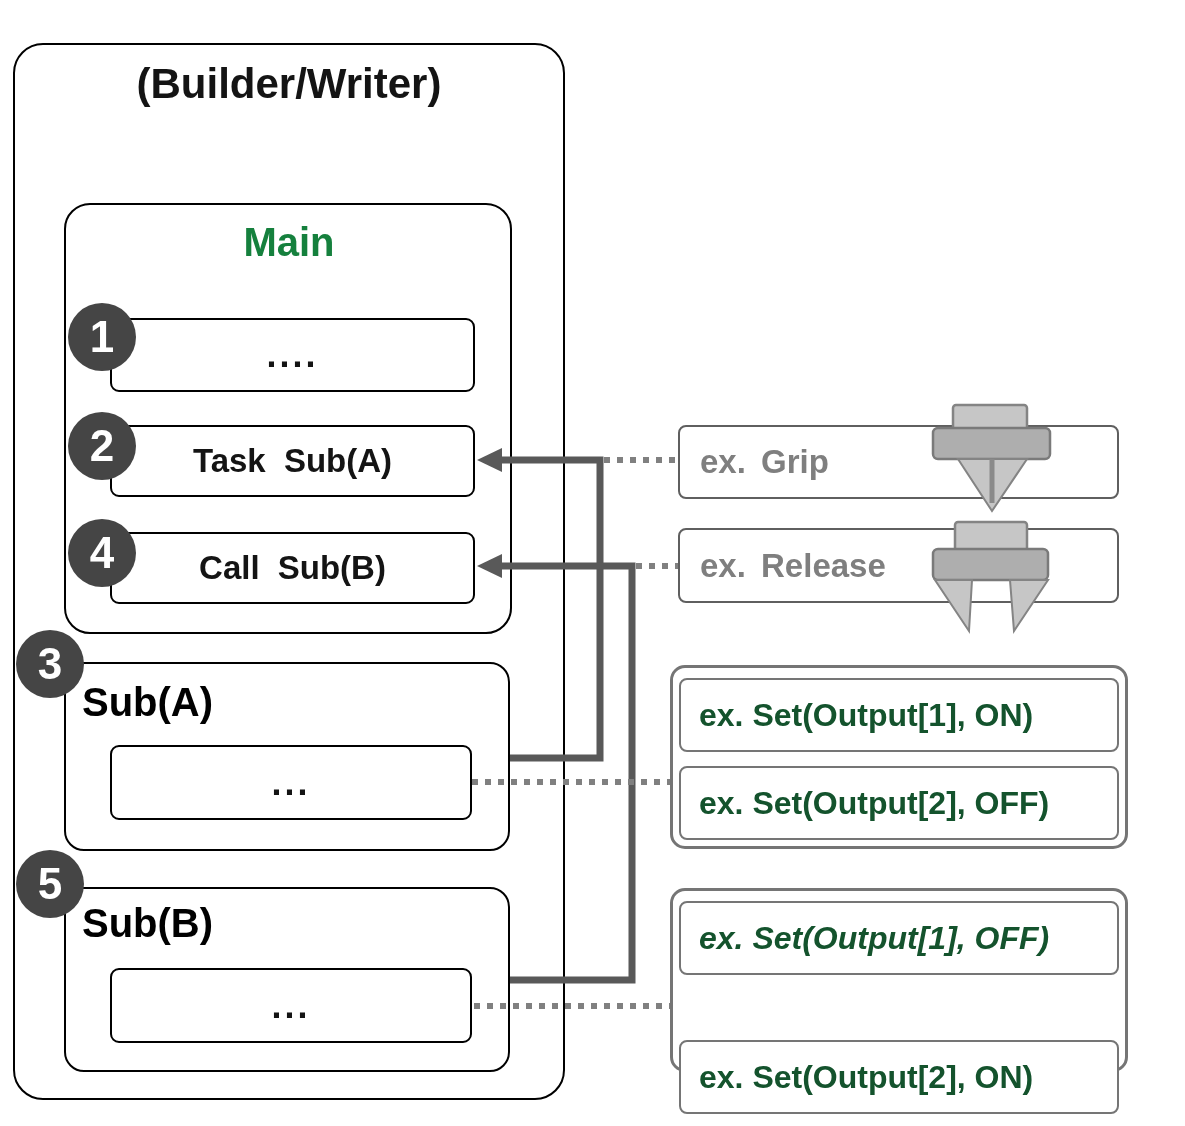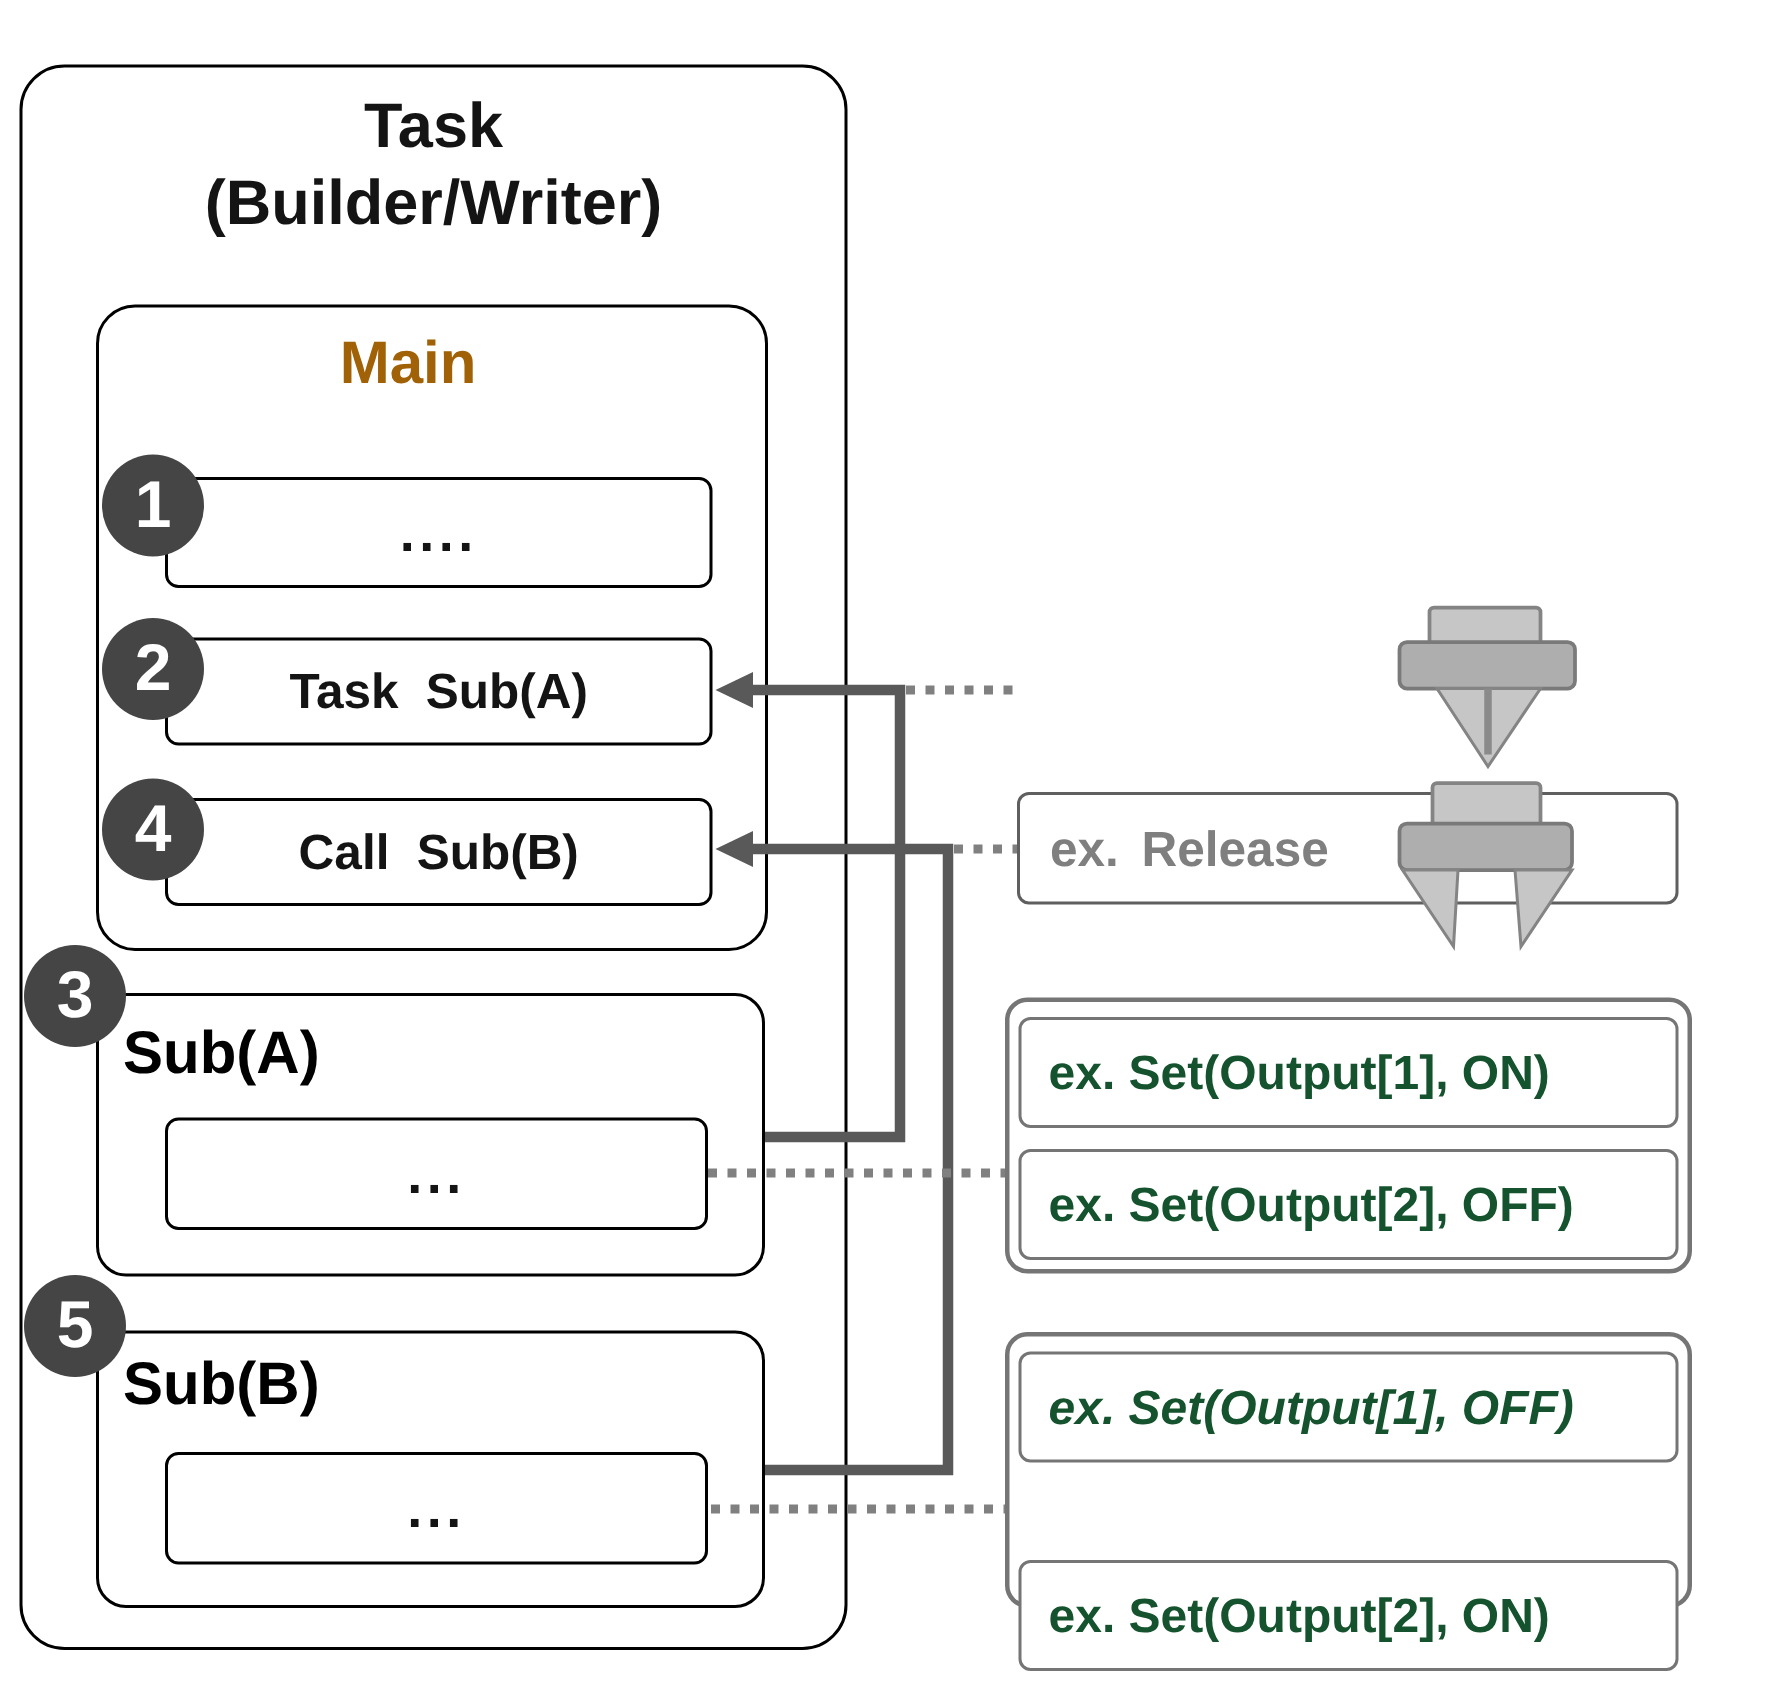--- a/index.html
+++ b/index.html
@@ -6,21 +6,21 @@
   .canvas{
     position:relative;width:1185px;height:1126px;background:#ffffff;overflow:hidden;
     font-family:"Liberation Sans", sans-serif;font-weight:700;color:#111;
   }
   .abs{position:absolute;box-sizing:border-box;}
 
   
   .task-box{left:13px;top:43px;width:552px;height:1057px;border:2.5px solid #000;border-radius:30px;background:#fff;z-index:1;}
   .task-title{left:13px;top:58px;width:552px;text-align:center;font-size:42px;line-height:1.22;color:#141414;z-index:2;}
   .main-box{left:64px;top:203px;width:448px;height:431px;border:2.5px solid #000;border-radius:26px;background:#fff;z-index:2;}
-  .main-title{left:48px;top:220px;width:448px;text-align:center;font-size:40px;color:#a16207;z-index:3;}
+  .main-title{left:65px;top:220px;width:448px;text-align:center;font-size:40px;color:#15803d;z-index:3;}
 
   .step-box{left:110px;width:365px;border:2.5px solid #000;border-radius:9px;background:#fff;z-index:3;
     display:flex;align-items:center;justify-content:center;font-size:33px;color:#141414;word-spacing:9px;}
   .step-1{top:318px;height:74px;font-size:36px;letter-spacing:3px;}
   .step-2{top:425px;height:72px;}
   .step-4{top:532px;height:72px;}
 
   .sub-box{left:64px;width:446px;border:2.5px solid #000;border-radius:20px;background:#fff;z-index:2;}
   .sub-a{top:662px;height:189px;}
   .sub-b{top:887px;height:185px;}
@@ -59,21 +59,20 @@
 
   .overlay-svg{left:0;top:0;width:1185px;height:1126px;z-index:5;pointer-events:none;}
 </style>
 </head>
 <body>
 
 <div class="canvas">
 
   <div class="abs task-box"></div>
   <div class="abs task-title">
-    <div>Task</div>
     <div>(Builder/Writer)</div>
   </div>
 
   <div class="abs main-box"></div>
   <div class="abs main-title">Main</div>
 
   <div class="abs step-box step-1">
     <span>....</span>
   </div>
   <div class="abs step-box step-2">
@@ -94,20 +93,23 @@
   <div class="abs sub-body sub-b-body">
     <span>...</span>
   </div>
 
   <div class="abs badge badge-1">1</div>
   <div class="abs badge badge-2">2</div>
   <div class="abs badge badge-4">4</div>
   <div class="abs badge badge-3">3</div>
   <div class="abs badge badge-5">5</div>
 
+  <div class="abs ex-box ex-grip">
+    <span>ex. Grip</span>
+  </div>
   <div class="abs ex-box ex-release">
     <span>ex. Release</span>
   </div>
 
   <div class="abs group-box group-a"></div>
   <div class="abs set-box set-a1">
     <span>ex. Set(Output[1], ON)</span>
   </div>
   <div class="abs set-box set-a2">
     <span>ex. Set(Output[2], OFF)</span>

